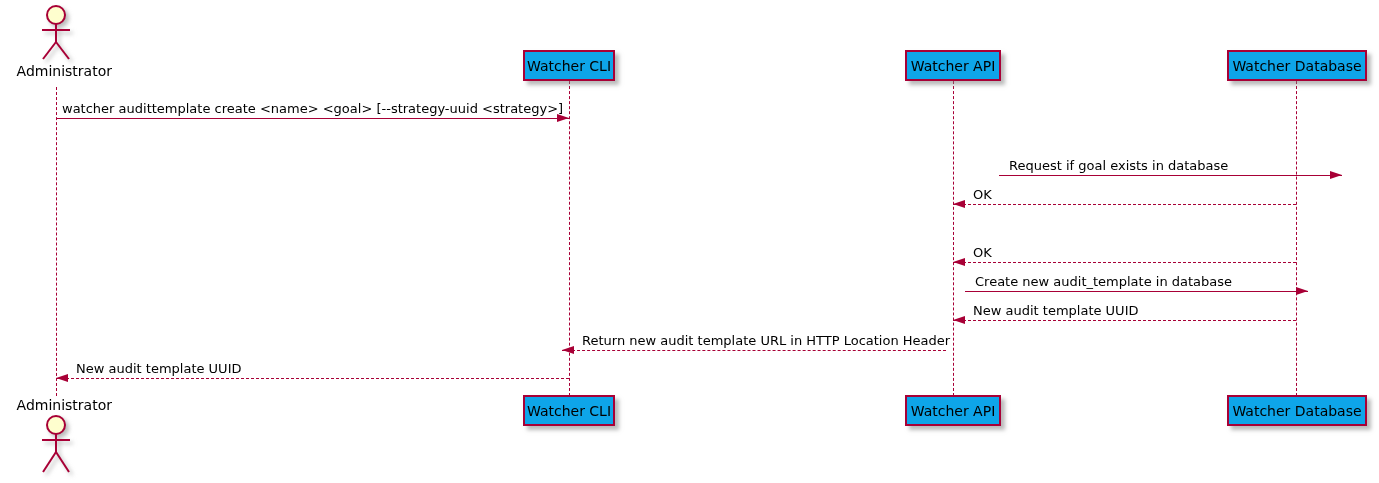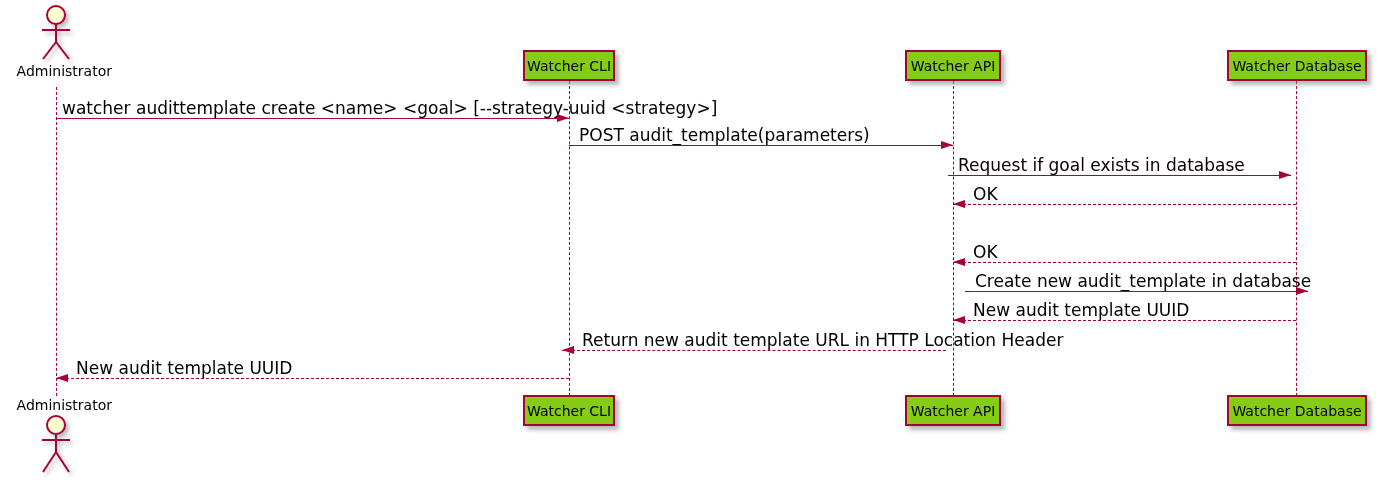--- a/index.html
+++ b/index.html
@@ -7,35 +7,35 @@
     width:1379px;height:483px;position:relative;overflow:hidden;
     font-family:"DejaVu Sans","Liberation Sans",sans-serif;color:#000;
   }
   .stage{position:absolute;left:0;top:0;width:1379px;height:483px;}
 
   
   .lifeline{position:absolute;width:0;border-left:1px dashed #A80036;}
 
   
   .pbox{
-    position:absolute;height:27px;background:#84cc16;border:2px solid #A80036;
+    position:absolute;height:27px;background:#0ea5e9;border:2px solid #A80036;
     display:flex;align-items:center;justify-content:center;
     font-size:14px;white-space:nowrap;
     box-shadow:4px 4px 4px rgba(130,130,130,.55);
   }
 
   
   .actor{position:absolute;width:112px;text-align:right;}
   .actor svg{filter:drop-shadow(3px 3px 2px rgba(130,130,130,.55));}
   .actor-label{font-size:14px;white-space:nowrap;line-height:18px;}
 
   
   .message{position:absolute;}
   .msg-label{
-    font-size:17px;line-height:15px;height:17px;white-space:nowrap;
+    font-size:13px;line-height:15px;height:17px;white-space:nowrap;
     padding-left:10px;box-sizing:border-box;
   }
   .msg-label.p6{padding-left:6px;}
   .msg-label.p20{padding-left:20px;}
   .msg-line{position:relative;height:0;}
   .msg-line.solid{border-top:1.5px solid #A80036;}
   .msg-line.dashed{border-top:1px dashed #A80036;}
   .arrowhead{position:absolute;width:0;height:0;top:-5px;
     border-top:4px solid transparent;border-bottom:4px solid transparent;}
   .arrowhead.right{right:0;border-left:12px solid #A80036;}
@@ -93,28 +93,22 @@
       <span>Watcher Database</span>
     </div>
 
   <div class="message" style="left:56px;top:101px;width:513px;">
     <div class="msg-label p6">watcher audittemplate create &lt;name&gt; &lt;goal&gt; [--strategy-uuid &lt;strategy&gt;]</div>
     <div class="msg-line solid">
         <i class="arrowhead right"></i>
       </div>
   </div>
 
-  <div class="message" style="left:569px;top:128px;width:384px;">
-    <div class="msg-label">POST audit_template(parameters)</div>
-    <div class="msg-line solid">
-        <i class="arrowhead right"></i>
-      </div>
-  </div>
 
-  <div class="message" style="left:948px;top:158px;width:343px;">
+  <div class="message" style="left:999px;top:158px;width:343px;">
     <div class="msg-label">Request if goal exists in database</div>
     <div class="msg-line solid">
         <i class="arrowhead right"></i>
       </div>
   </div>
 
   <div class="message" style="left:953px;top:187px;width:343px;">
     <div class="msg-label p20">OK</div>
     <div class="msg-line dashed">
         <i class="arrowhead left"></i>

